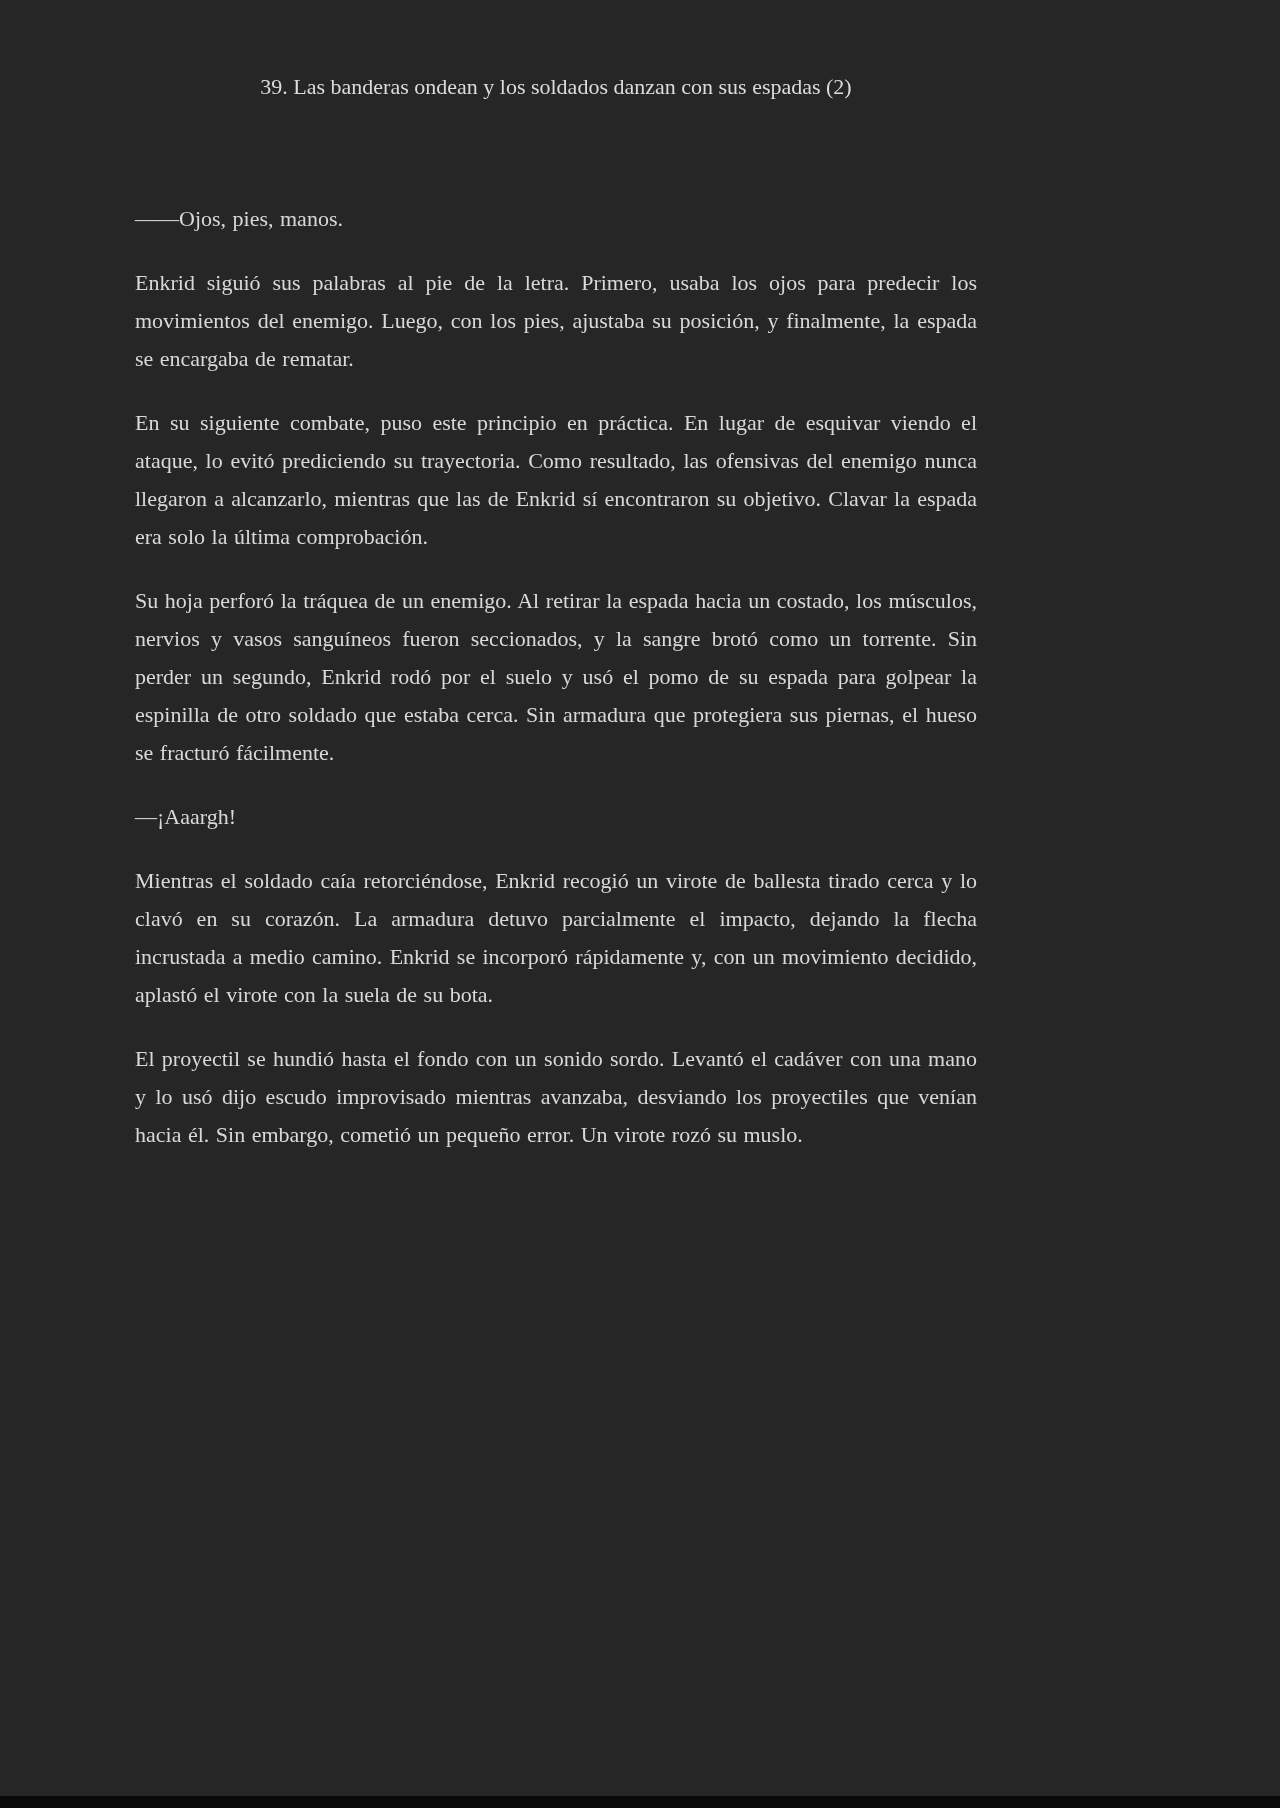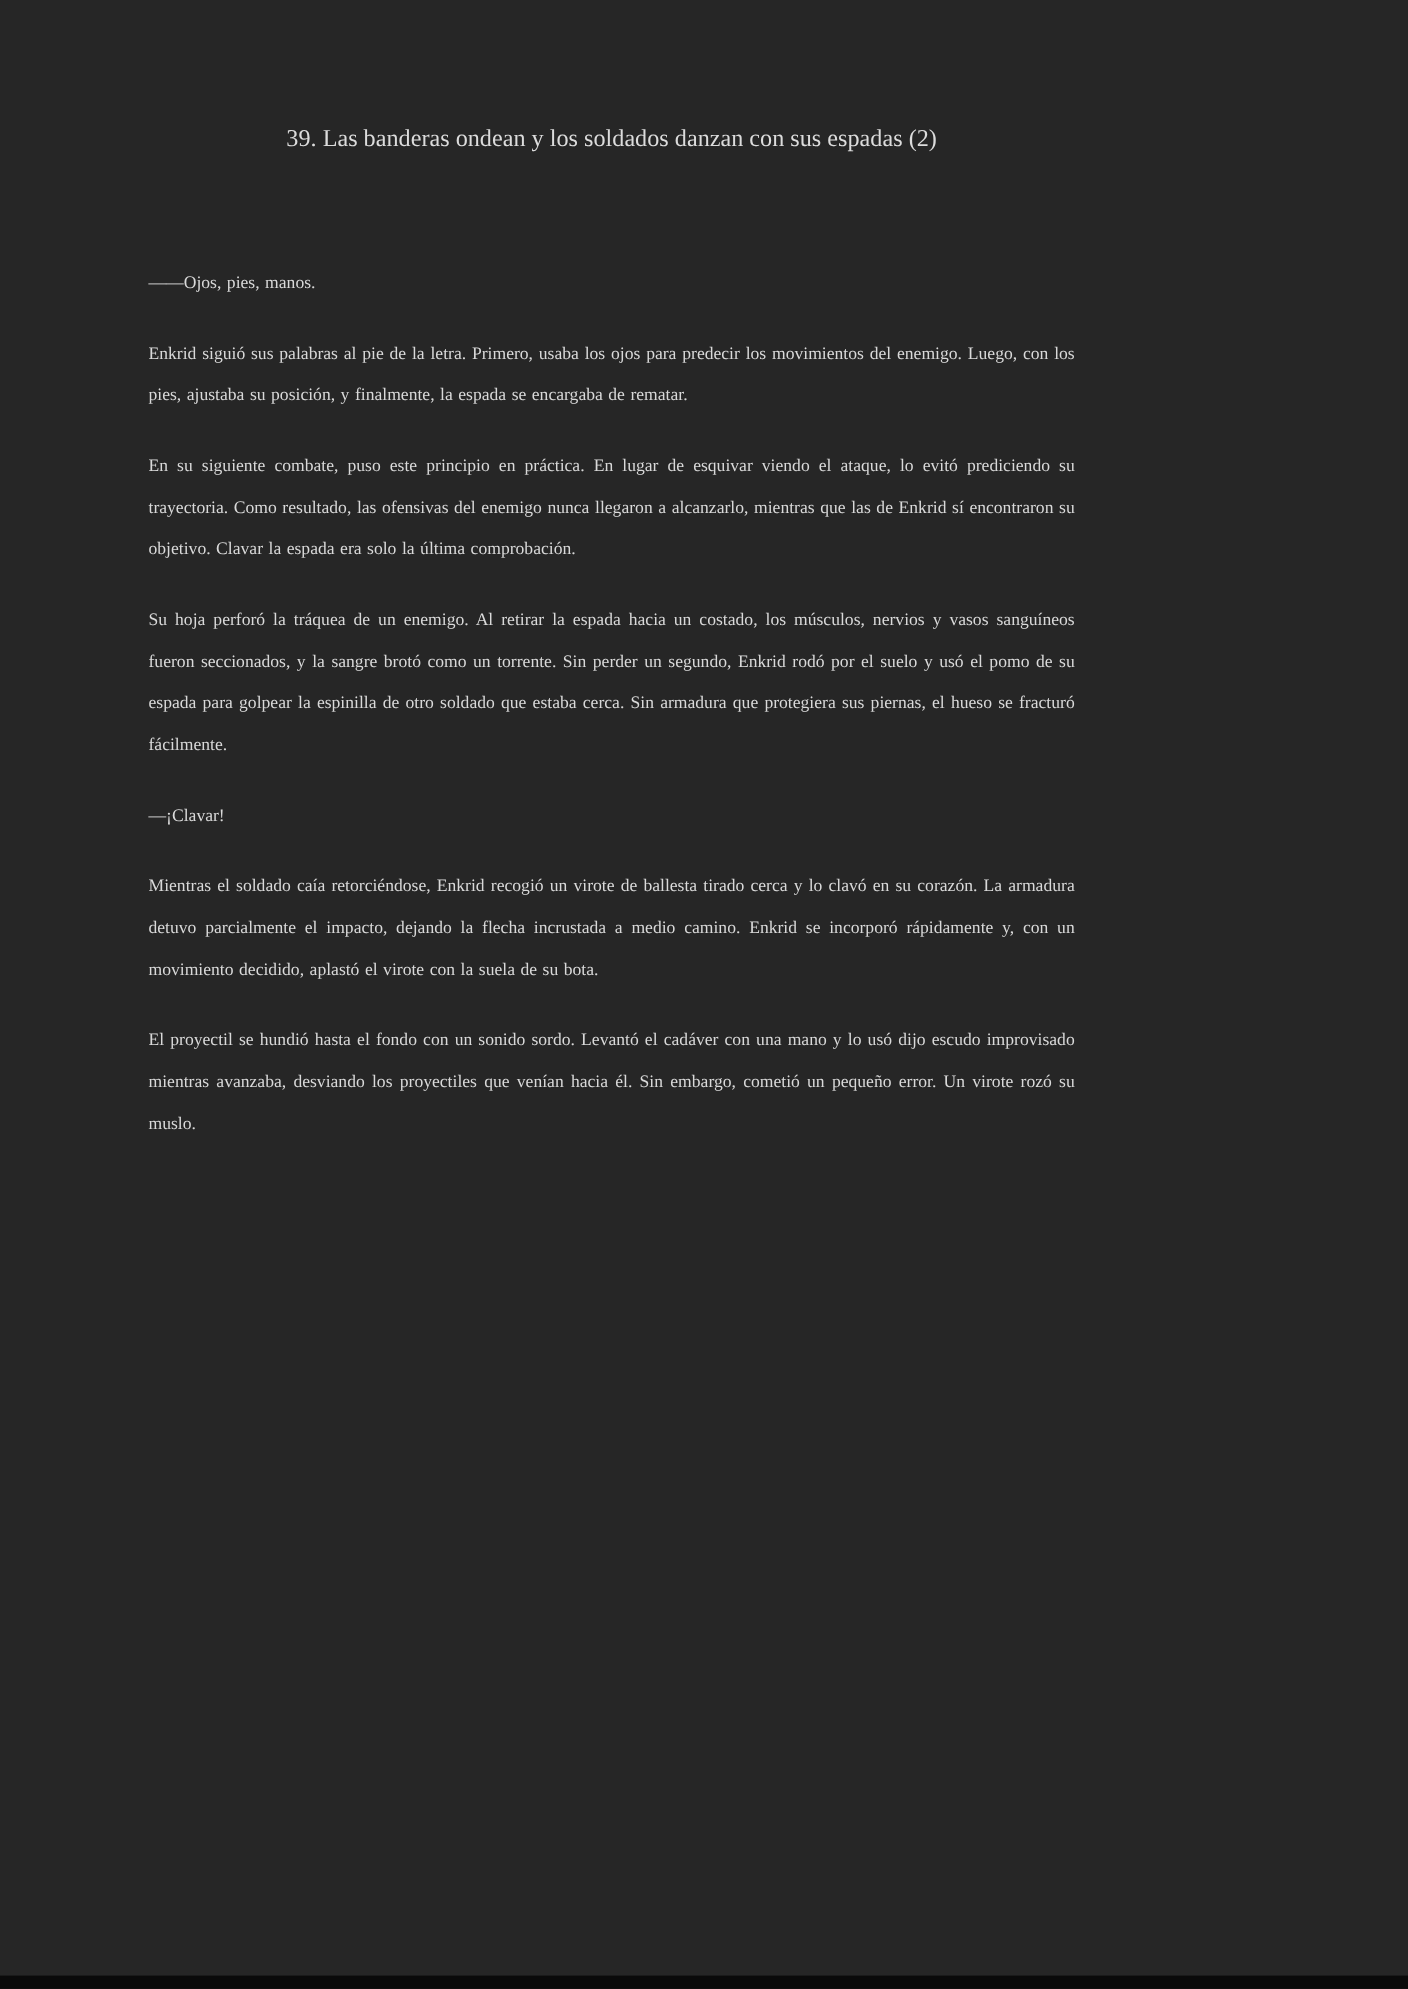--- a/index.html
+++ b/index.html
@@ -12,33 +12,33 @@
     background: #262626;
     position: relative;
     overflow: hidden;
     font-family: "Liberation Serif", "DejaVu Serif", serif;
   }
   .page {
     position: absolute;
     top: 0;
     left: 135px;
     width: 842px;
-    padding-top: 111px;
+    padding-top: 72px;
     color: #d9d9d9;
   }
   .chapter-title {
     font-size: 22px;
     font-weight: normal;
     text-align: center;
     margin: 0 0 98px 0;
     line-height: 30px;
     color: #dcdcdc;
   }
   .content p {
-    font-size: 16px;
+    font-size: 22px;
     line-height: 38px;
     text-align: justify;
     margin: 0 0 26px 0;
     color: #d9d9d9;
     word-spacing: 1px;
   }
   .bottom-bar {
     position: absolute;
     left: 0;
     bottom: 0;
@@ -50,19 +50,19 @@
 </head>
 <body>
 
 <div class="page">
   <h1 class="chapter-title">39. Las banderas ondean y los soldados danzan con sus espadas (2)</h1>
   <div class="content">
     <p>——Ojos, pies, manos.</p>
     <p>Enkrid siguió sus palabras al pie de la letra. Primero, usaba los ojos para predecir los movimientos del enemigo. Luego, con los pies, ajustaba su posición, y finalmente, la espada se encargaba de rematar.</p>
     <p>En su siguiente combate, puso este principio en práctica. En lugar de esquivar viendo el ataque, lo evitó prediciendo su trayectoria. Como resultado, las ofensivas del enemigo nunca llegaron a alcanzarlo, mientras que las de Enkrid sí encontraron su objetivo. Clavar la espada era solo la última comprobación.</p>
     <p>Su hoja perforó la tráquea de un enemigo. Al retirar la espada hacia un costado, los músculos, nervios y vasos sanguíneos fueron seccionados, y la sangre brotó como un torrente. Sin perder un segundo, Enkrid rodó por el suelo y usó el pomo de su espada para golpear la espinilla de otro soldado que estaba cerca. Sin armadura que protegiera sus piernas, el hueso se fracturó fácilmente.</p>
-    <p>—¡Clavar!</p>
+    <p>—¡Aaargh!</p>
     <p>Mientras el soldado caía retorciéndose, Enkrid recogió un virote de ballesta tirado cerca y lo clavó en su corazón. La armadura detuvo parcialmente el impacto, dejando la flecha incrustada a medio camino. Enkrid se incorporó rápidamente y, con un movimiento decidido, aplastó el virote con la suela de su bota.</p>
     <p>El proyectil se hundió hasta el fondo con un sonido sordo. Levantó el cadáver con una mano y lo usó dijo escudo improvisado mientras avanzaba, desviando los proyectiles que venían hacia él. Sin embargo, cometió un pequeño error. Un virote rozó su muslo.</p>
   </div>
 </div>
 
 <div class="bottom-bar"></div>
 
 </body></html>

